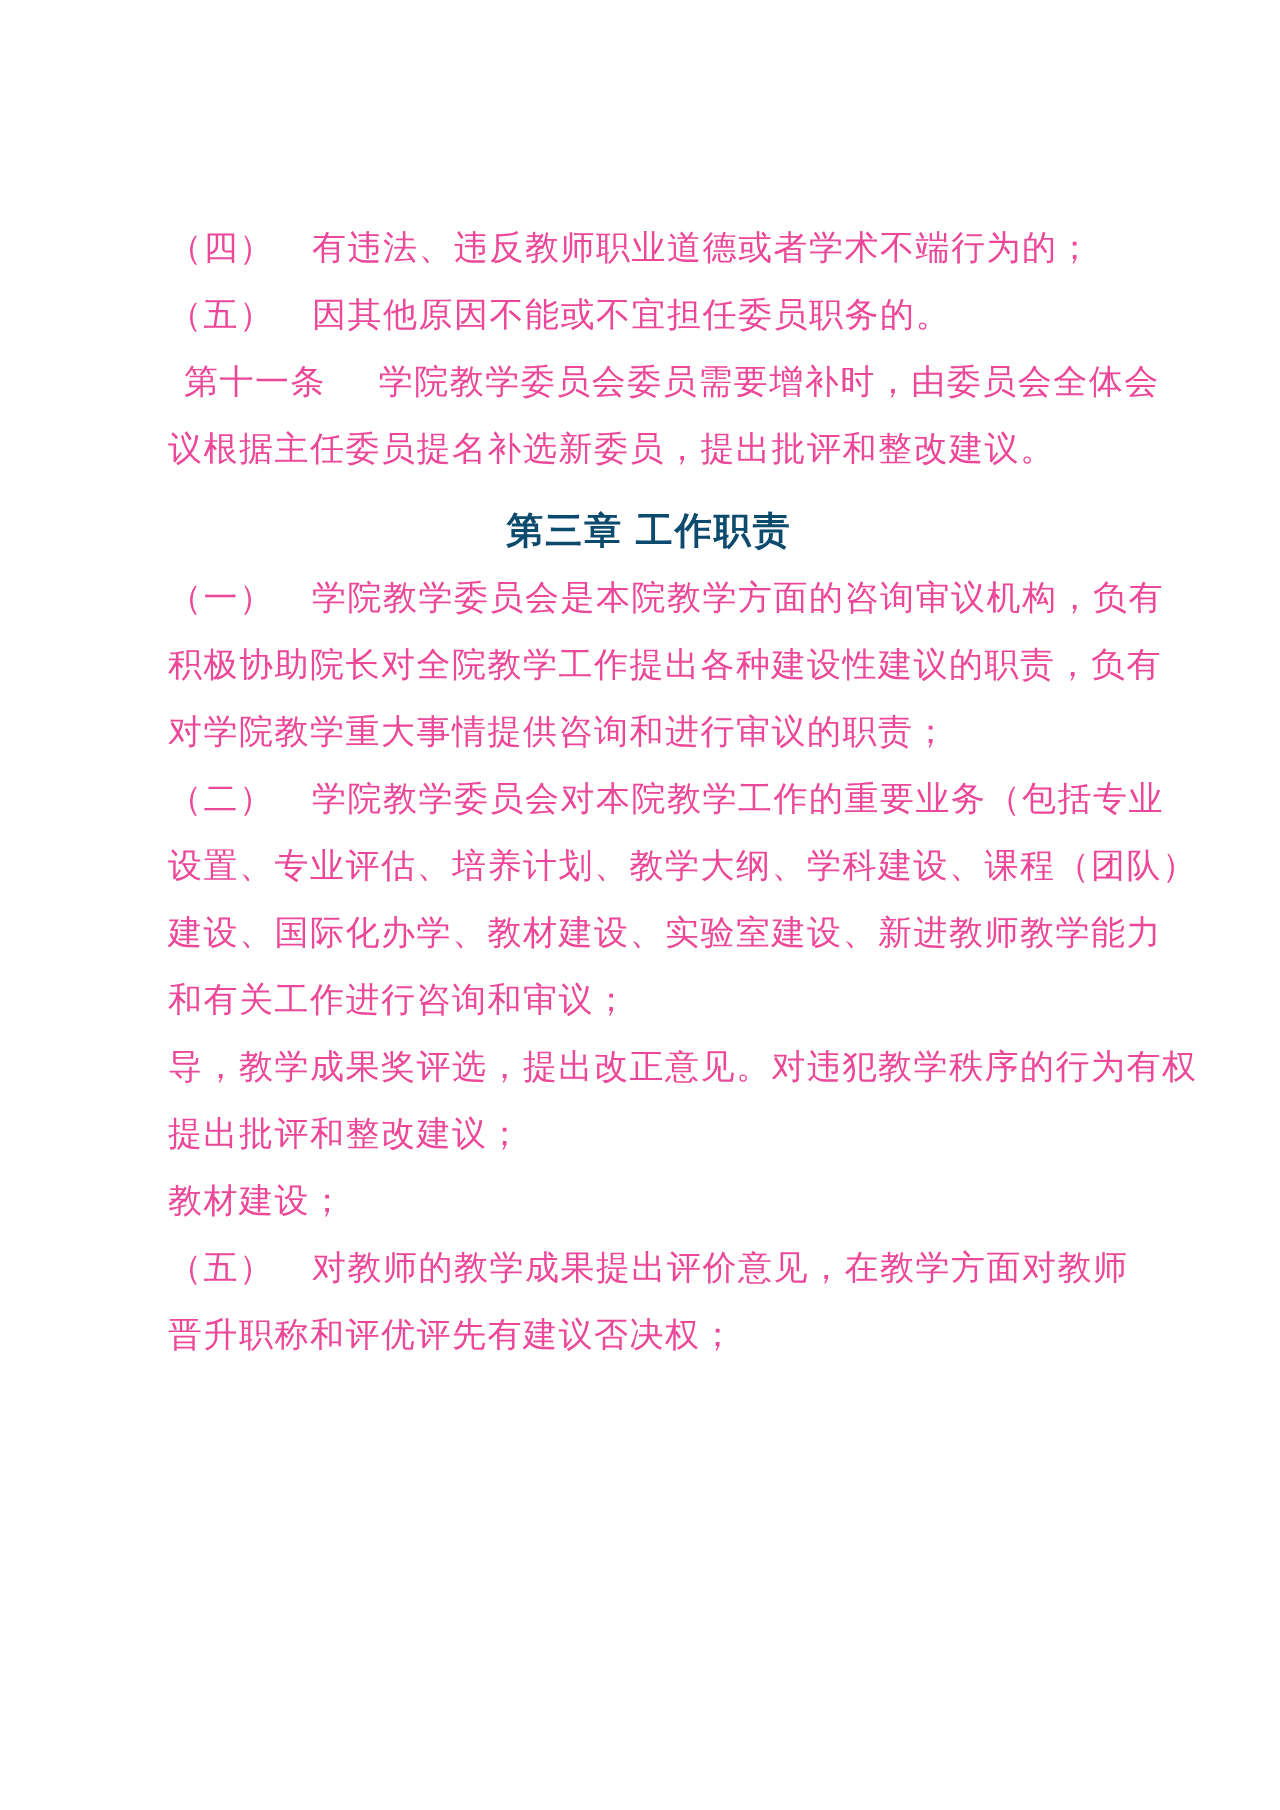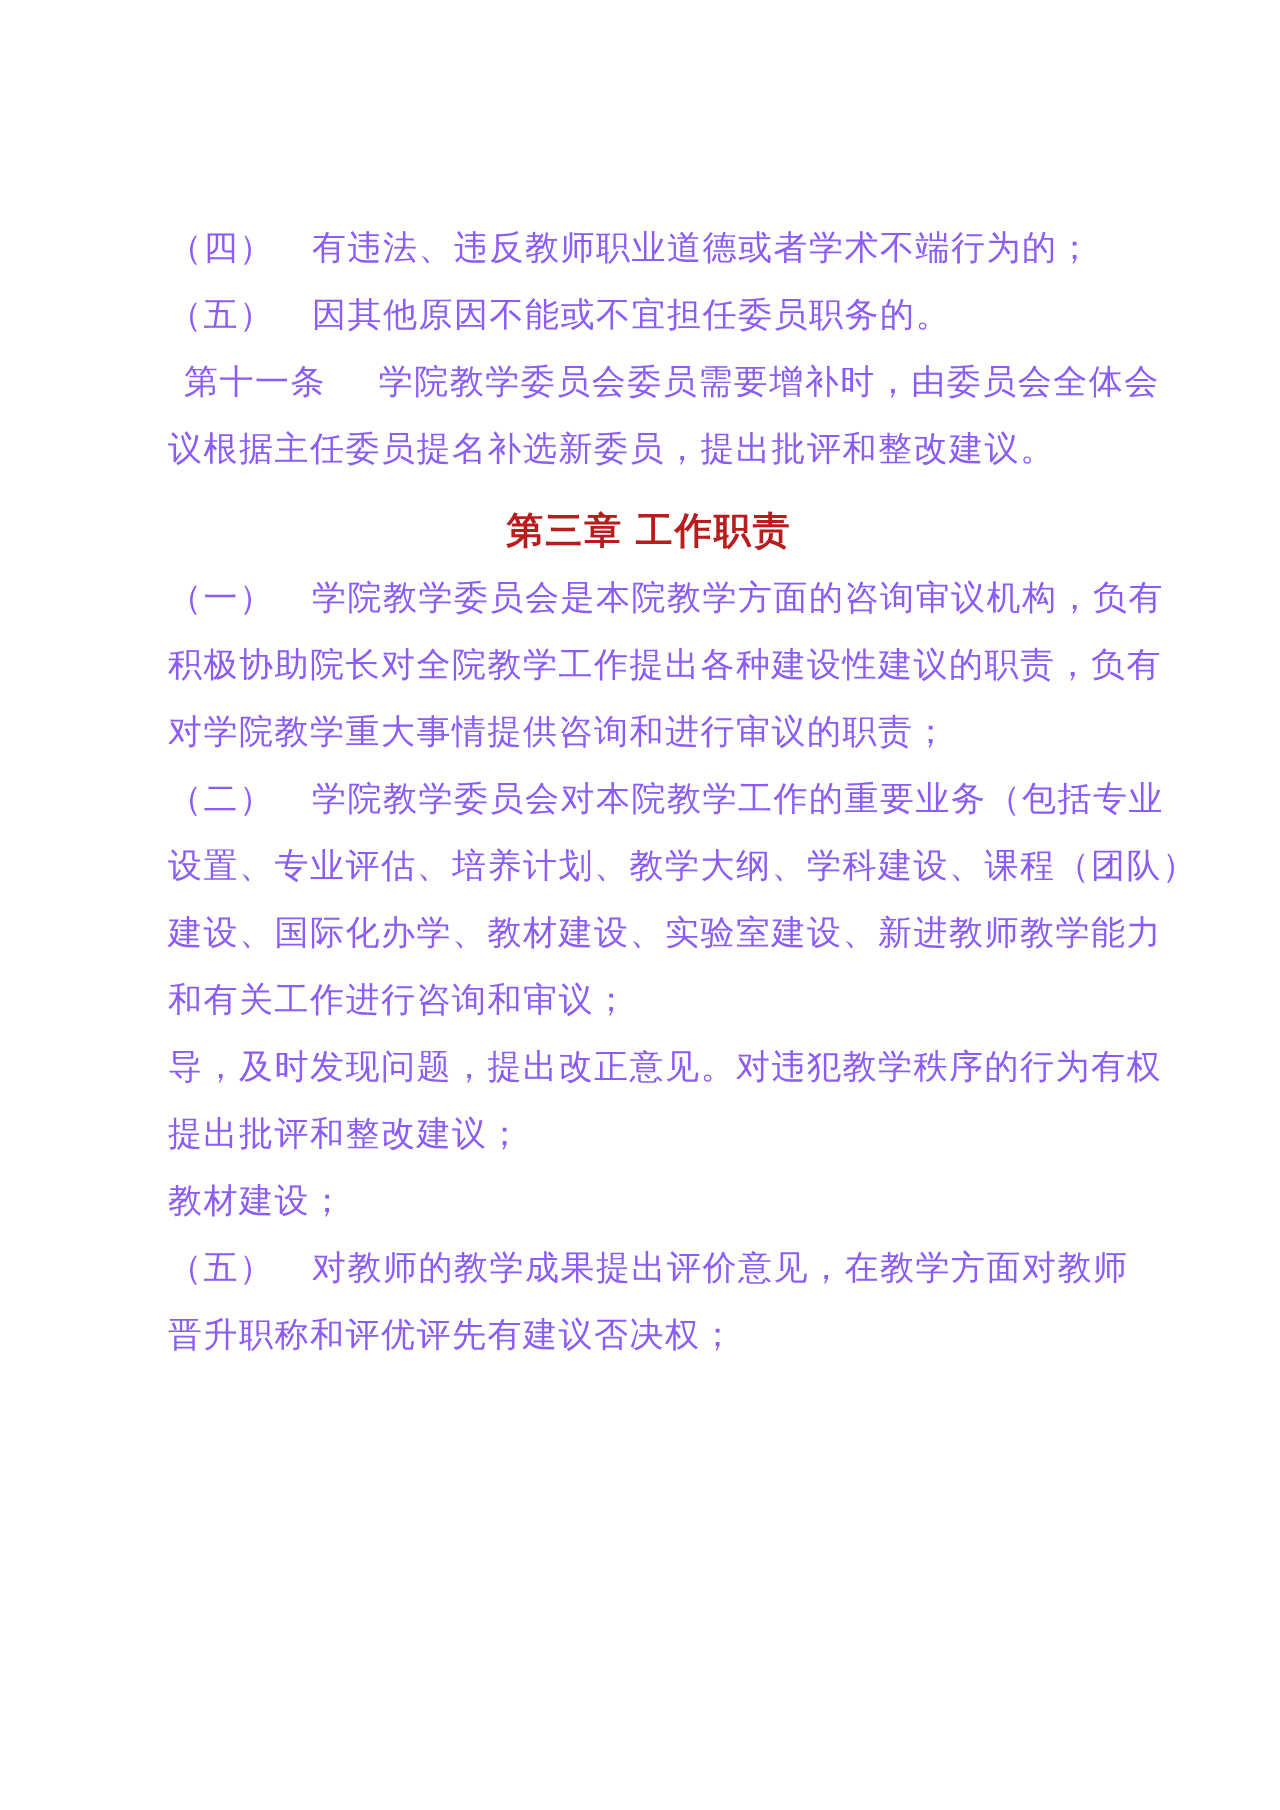--- a/index.html
+++ b/index.html
@@ -14,59 +14,59 @@
     height: 1810px;
     background: #ffffff;
     padding: 214px 150px 0 168px;
     overflow: hidden;
   }
   .doc-line {
     height: 67px;
     line-height: 67px;
     font-size: 34px;
     letter-spacing: 1.5px;
-    color: #8b5cf6;
+    color: #ec4899;
     font-family: "Liberation Serif", serif;
     white-space: nowrap;
   }
   .doc-line .label {
     margin-right: 1.1em;
   }
   .doc-line .label.wide {
     margin-right: 1.55em;
     margin-left: 16px;
   }
   .chapter-heading {
     margin-top: 15px;
     height: 67px;
     line-height: 67px;
     text-align: center;
     font-size: 37px;
     font-weight: bold;
     letter-spacing: 2px;
-    color: #b91c1c;
+    color: #0c4a6e;
     font-family: "Liberation Sans", sans-serif;
   }
 </style>
 </head>
 <body>
 
 <div class="page">
   <div id="doc-body">
       <div class="doc-line"><span class="label">（四）</span><span class="text">有违法、违反教师职业道德或者学术不端行为的；</span></div>
       <div class="doc-line"><span class="label">（五）</span><span class="text">因其他原因不能或不宜担任委员职务的。</span></div>
       <div class="doc-line"><span class="label wide">第十一条</span><span class="text">学院教学委员会委员需要增补时，由委员会全体会</span></div>
       <div class="doc-line"><span class="text">议根据主任委员提名补选新委员，提出批评和整改建议。</span></div>
       <div class="chapter-heading">第三章 工作职责</div>
       <div class="doc-line"><span class="label">（一）</span><span class="text">学院教学委员会是本院教学方面的咨询审议机构，负有</span></div>
       <div class="doc-line"><span class="text">积极协助院长对全院教学工作提出各种建设性建议的职责，负有</span></div>
       <div class="doc-line"><span class="text">对学院教学重大事情提供咨询和进行审议的职责；</span></div>
       <div class="doc-line"><span class="label">（二）</span><span class="text">学院教学委员会对本院教学工作的重要业务（包括专业</span></div>
       <div class="doc-line"><span class="text">设置、专业评估、培养计划、教学大纲、学科建设、课程（团队）</span></div>
       <div class="doc-line"><span class="text">建设、国际化办学、教材建设、实验室建设、新进教师教学能力</span></div>
       <div class="doc-line"><span class="text">和有关工作进行咨询和审议；</span></div>
-      <div class="doc-line"><span class="text">导，及时发现问题，提出改正意见。对违犯教学秩序的行为有权</span></div>
+      <div class="doc-line"><span class="text">导，教学成果奖评选，提出改正意见。对违犯教学秩序的行为有权</span></div>
       <div class="doc-line"><span class="text">提出批评和整改建议；</span></div>
       <div class="doc-line"><span class="text">教材建设；</span></div>
       <div class="doc-line"><span class="label">（五）</span><span class="text">对教师的教学成果提出评价意见，在教学方面对教师</span></div>
       <div class="doc-line"><span class="text">晋升职称和评优评先有建议否决权；</span></div>
     </div>
 </div>
 
 </body></html>

